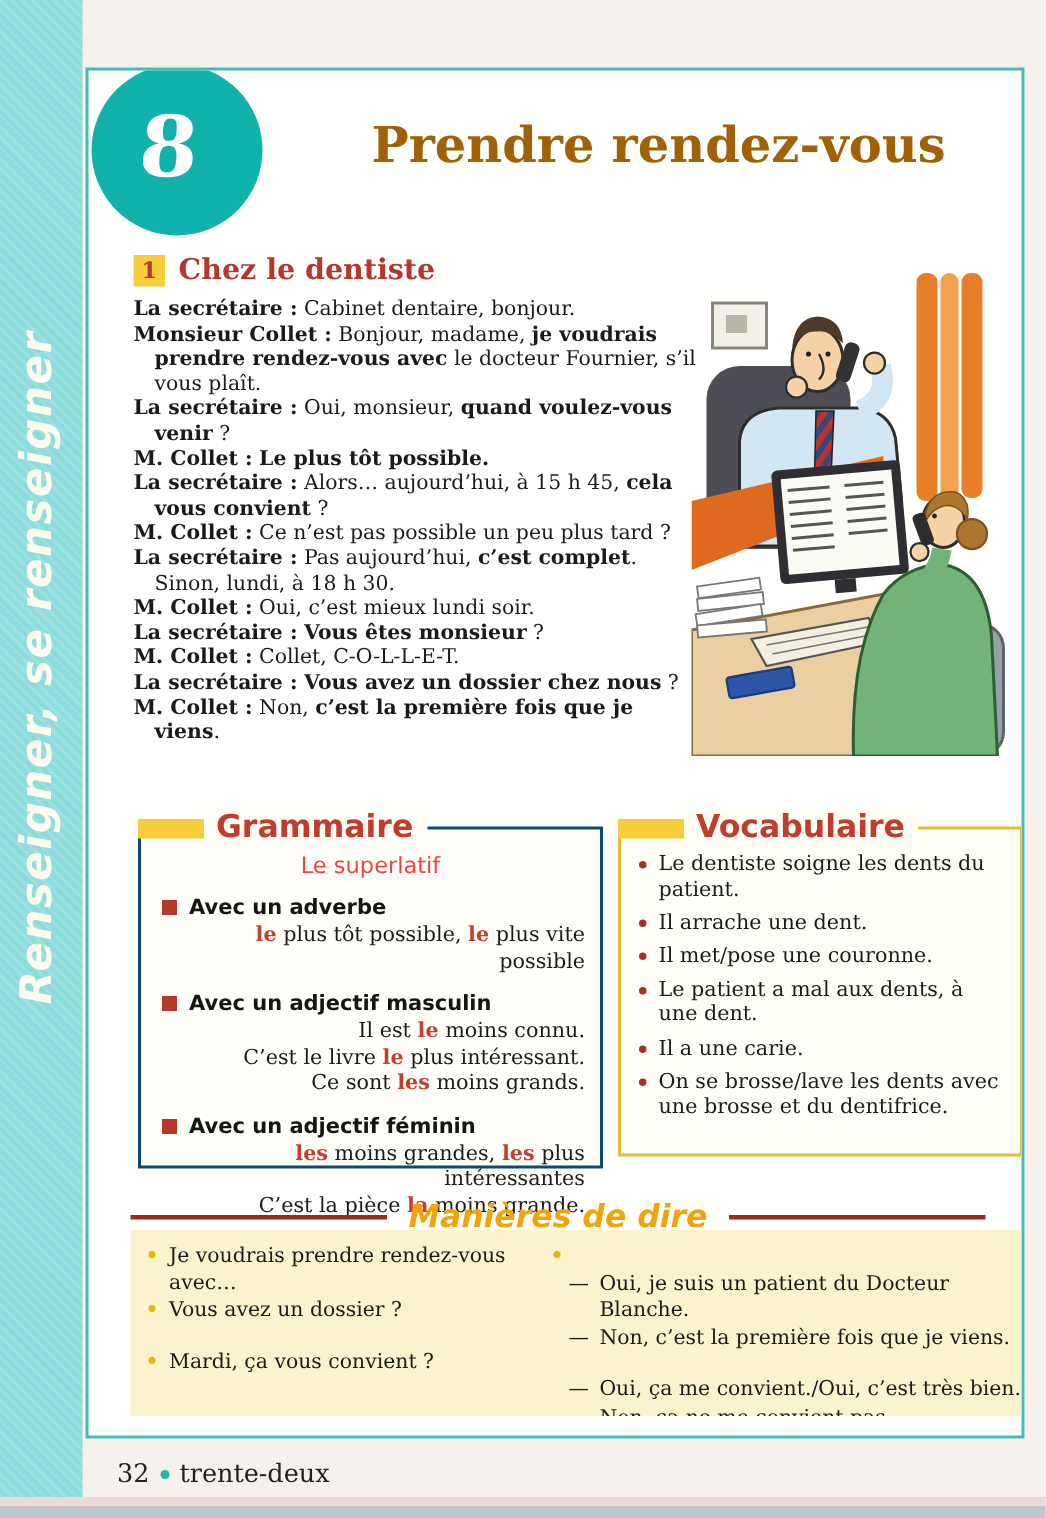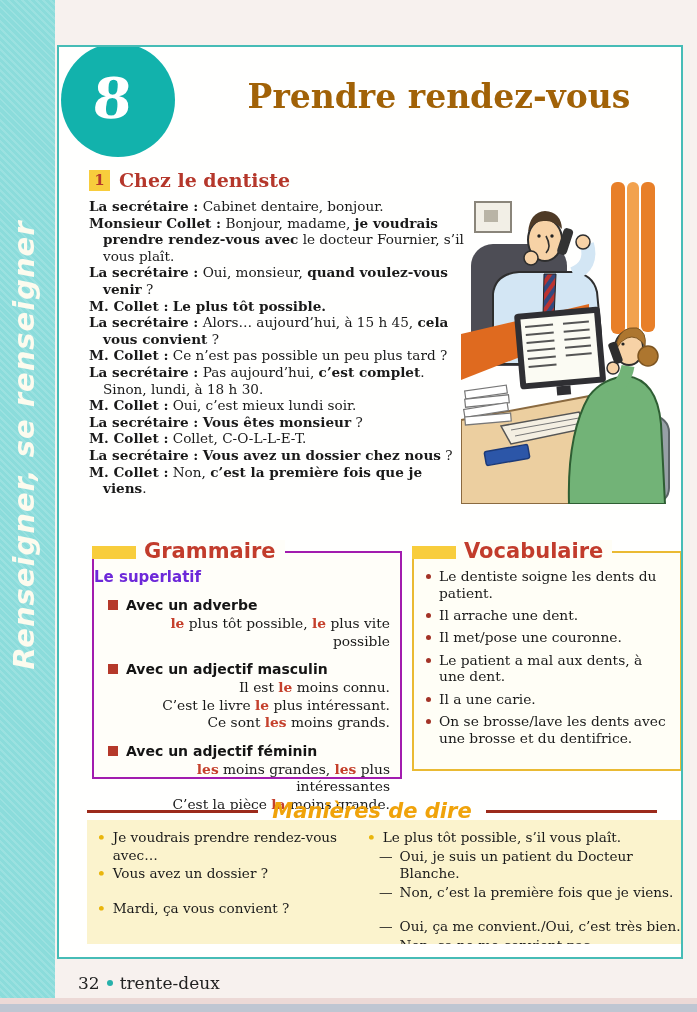--- a/index.html
+++ b/index.html
@@ -46,35 +46,35 @@
   }
   .sec-title{font-weight:bold;font-size:19px;color:#b5372b;}
   .dlg-line{margin:0;padding-left:14px;text-indent:-14px;font-size:13.6px;line-height:16.6px;}
   .b{font-weight:bold;}
   .r{font-weight:bold;color:#c5402c;}
   
   .illustration{position:absolute;right:8px;top:135px;width:212px;height:322px;}
   
   .gram-box{
     position:absolute;left:33px;top:504px;width:306px;height:224px;
-    border:2px solid #a21caf;background:#fffef9;
+    border:2px solid #0c4a6e;background:#fffef9;
   }
   .vocab-box{
     position:absolute;left:353px;top:504px;width:266px;height:216px;
     border:2px solid #eaba33;background:#fffef6;
   }
   .box-head{position:absolute;top:-13px;left:-2px;display:flex;align-items:center;}
   .head-bar{width:44px;height:13px;background:#f8cd3c;flex:none;}
   .head-title{
     background:#fffef9;padding:0 9px 2px 8px;
     font-family:"DejaVu Sans",sans-serif;font-weight:bold;font-size:21px;line-height:22px;color:#c23c2b;
   }
   .gram-sub{
-    margin:15px 0 2px;color:#6d28d9;
-    font-family:"DejaVu Sans",sans-serif;font-weight:bold;font-size:15px;
+    text-align:center;margin:15px 0 2px;color:#ef4444;
+    font-family:"DejaVu Sans",sans-serif;font-weight:normal;font-size:15px;
   }
   .gram-sec{margin:11px 10px 0 14px;}
   .gram-head{
     display:flex;align-items:center;gap:8px;margin-bottom:2px;
     font-family:"DejaVu Sans",sans-serif;font-weight:bold;font-size:14px;color:#151515;
   }
   .sq{width:10px;height:10px;background:#b5392b;flex:none;}
   .gram-line{margin:0 0 0 18px;font-size:13.8px;line-height:17.5px;text-align:right;}
   .vocab-list{margin:15px 8px 0 12px;padding:0;list-style:none;}
   .vocab-item{display:flex;gap:8px;font-size:13.8px;line-height:16.8px;margin-bottom:5.5px;}
@@ -298,21 +298,20 @@
           <span>Vous avez un dossier ?</span>
         </p>
         <p class="man-line gap">
           <span class="pre">•</span>
           <span>Mardi, ça vous convient ?</span>
         </p>
       </div>
     <div class="man-col right" id="man-right">
         <p class="man-line">
           <span class="pre">•</span>
-          <span>Le plus tôt possible, s’il vous plaît.</span>
         </p>
         <p class="man-line dash">
           <span class="pre">—</span>
           <span>Oui, je suis un patient du Docteur Blanche.</span>
         </p>
         <p class="man-line dash">
           <span class="pre">—</span>
           <span>Non, c’est la première fois que je viens.</span>
         </p>
         <p class="man-line dash gap">

